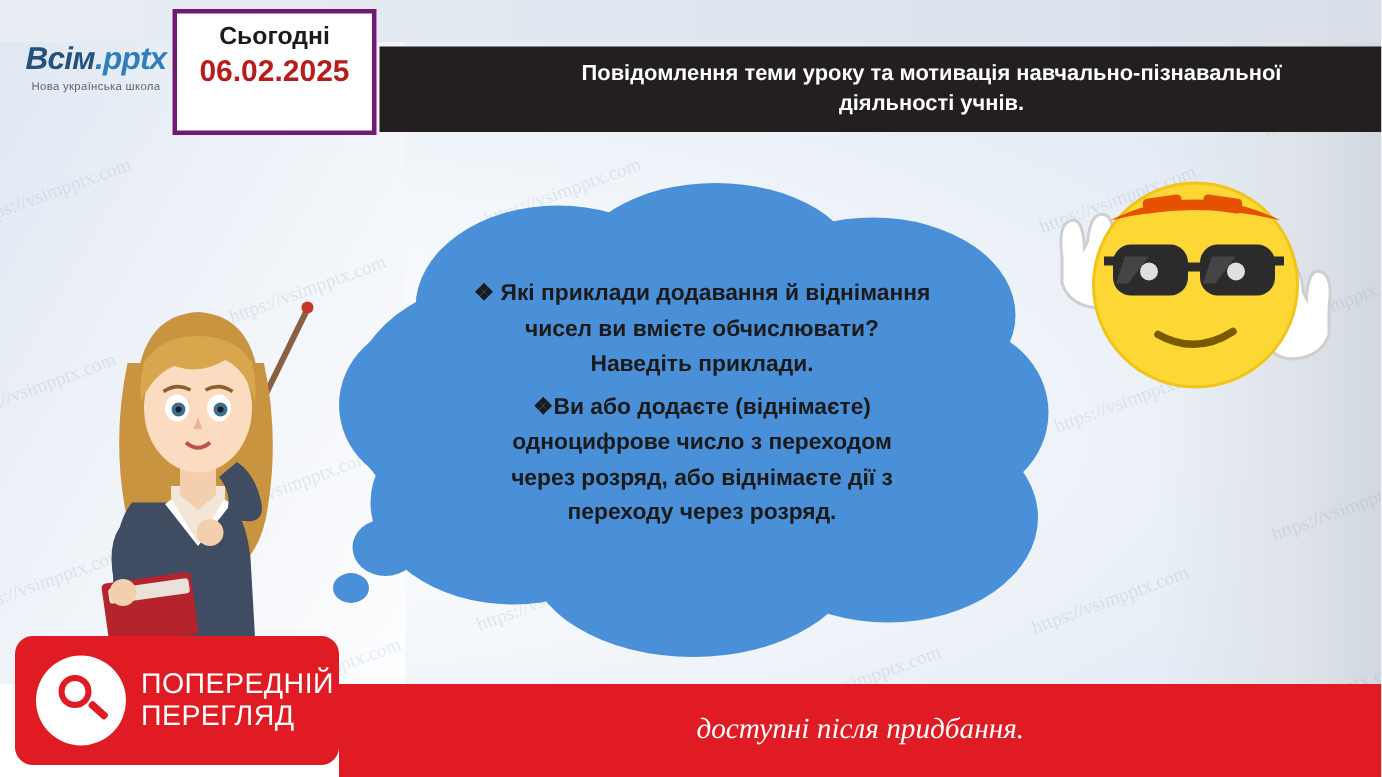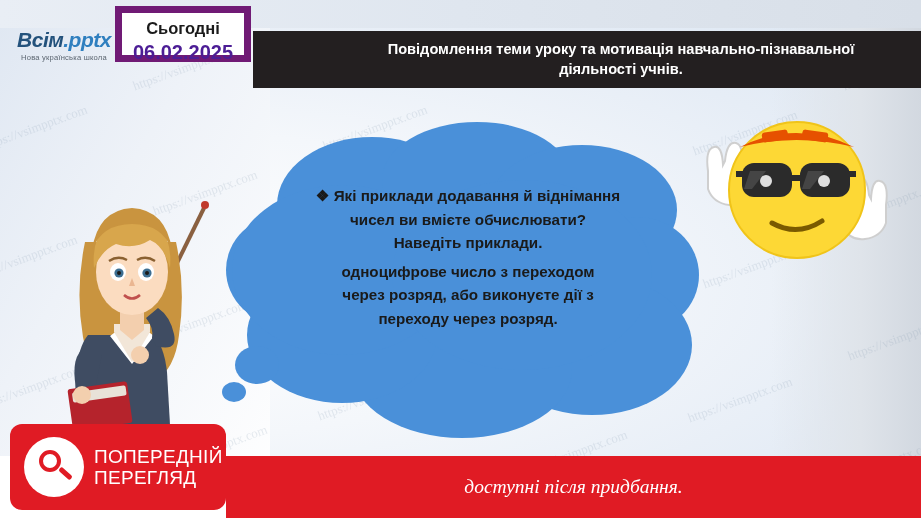--- a/index.html
+++ b/index.html
@@ -79,37 +79,37 @@
     font-size: 14.6px;
     font-weight: bold;
     line-height: 1.35;
     text-align: center;
   }
 
   
   .date-badge {
     position: absolute;
     left: 115px; top: 6px;
-    width: 136px; height: 56px;
+    width: 136px; height: 84px;
     background: #ffffff;
-    border: 7px solid #701a75;
+    border: 3px solid #701a75;
     box-sizing: border-box;
     text-align: center;
     z-index: 6;
   }
   .date-badge .d-label {
     margin-top: 6px;
     font-size: 16.5px;
     color: #1b1b1b;
     font-weight: bold;
   }
   .date-badge .d-value {
     margin-top: 3px;
     font-size: 20px;
-    color: #4c1d95;
+    color: #b91c1c;
     font-weight: bold;
   }
 
   
   .logo {
     position: absolute;
     left: 14px; top: 28px;
     width: 100px;
     text-align: center;
     z-index: 6;
@@ -304,22 +304,23 @@
         <ellipse cx="12" cy="282" rx="12" ry="10"></ellipse>
       </g>
     </svg>
   </div>
 
   <div class="cloud-text">
     <div class="blk"><span class="q">❖</span> <span>Які приклади додавання й віднімання</span></div>
     <div class="blk">чисел ви вмієте обчислювати?</div>
     <div class="blk">Наведіть приклади.</div>
     <div class="gap"></div>
+    <div class="blk"><span class="q">❖</span><span>Ви або додаєте (віднімаєте)</span></div>
     <div class="blk">одноцифрове число з переходом</div>
-    <div class="blk">через розряд, або виконуєте дії з</div>
+    <div class="blk">через розряд, або віднімаєте дії з</div>
     <div class="blk">переходу через розряд.</div>
   </div>
 
   <div class="teacher">
     <svg width="200" height="310" viewBox="0 0 200 310" xmlns="http://www.w3.org/2000/svg" aria-hidden="true">
 
       <line x1="80" y1="205" x2="152" y2="58" stroke="#8a6040" stroke-width="4"></line>
       <circle cx="153" cy="55" r="4" fill="#c0392b"></circle>
 
       <path d="M33 92 q-10 48 -2 95 q6 34 24 44 l48 0 q20 -12 24 -46 q7 -46 -3 -93 z" fill="#c9943f"></path>

